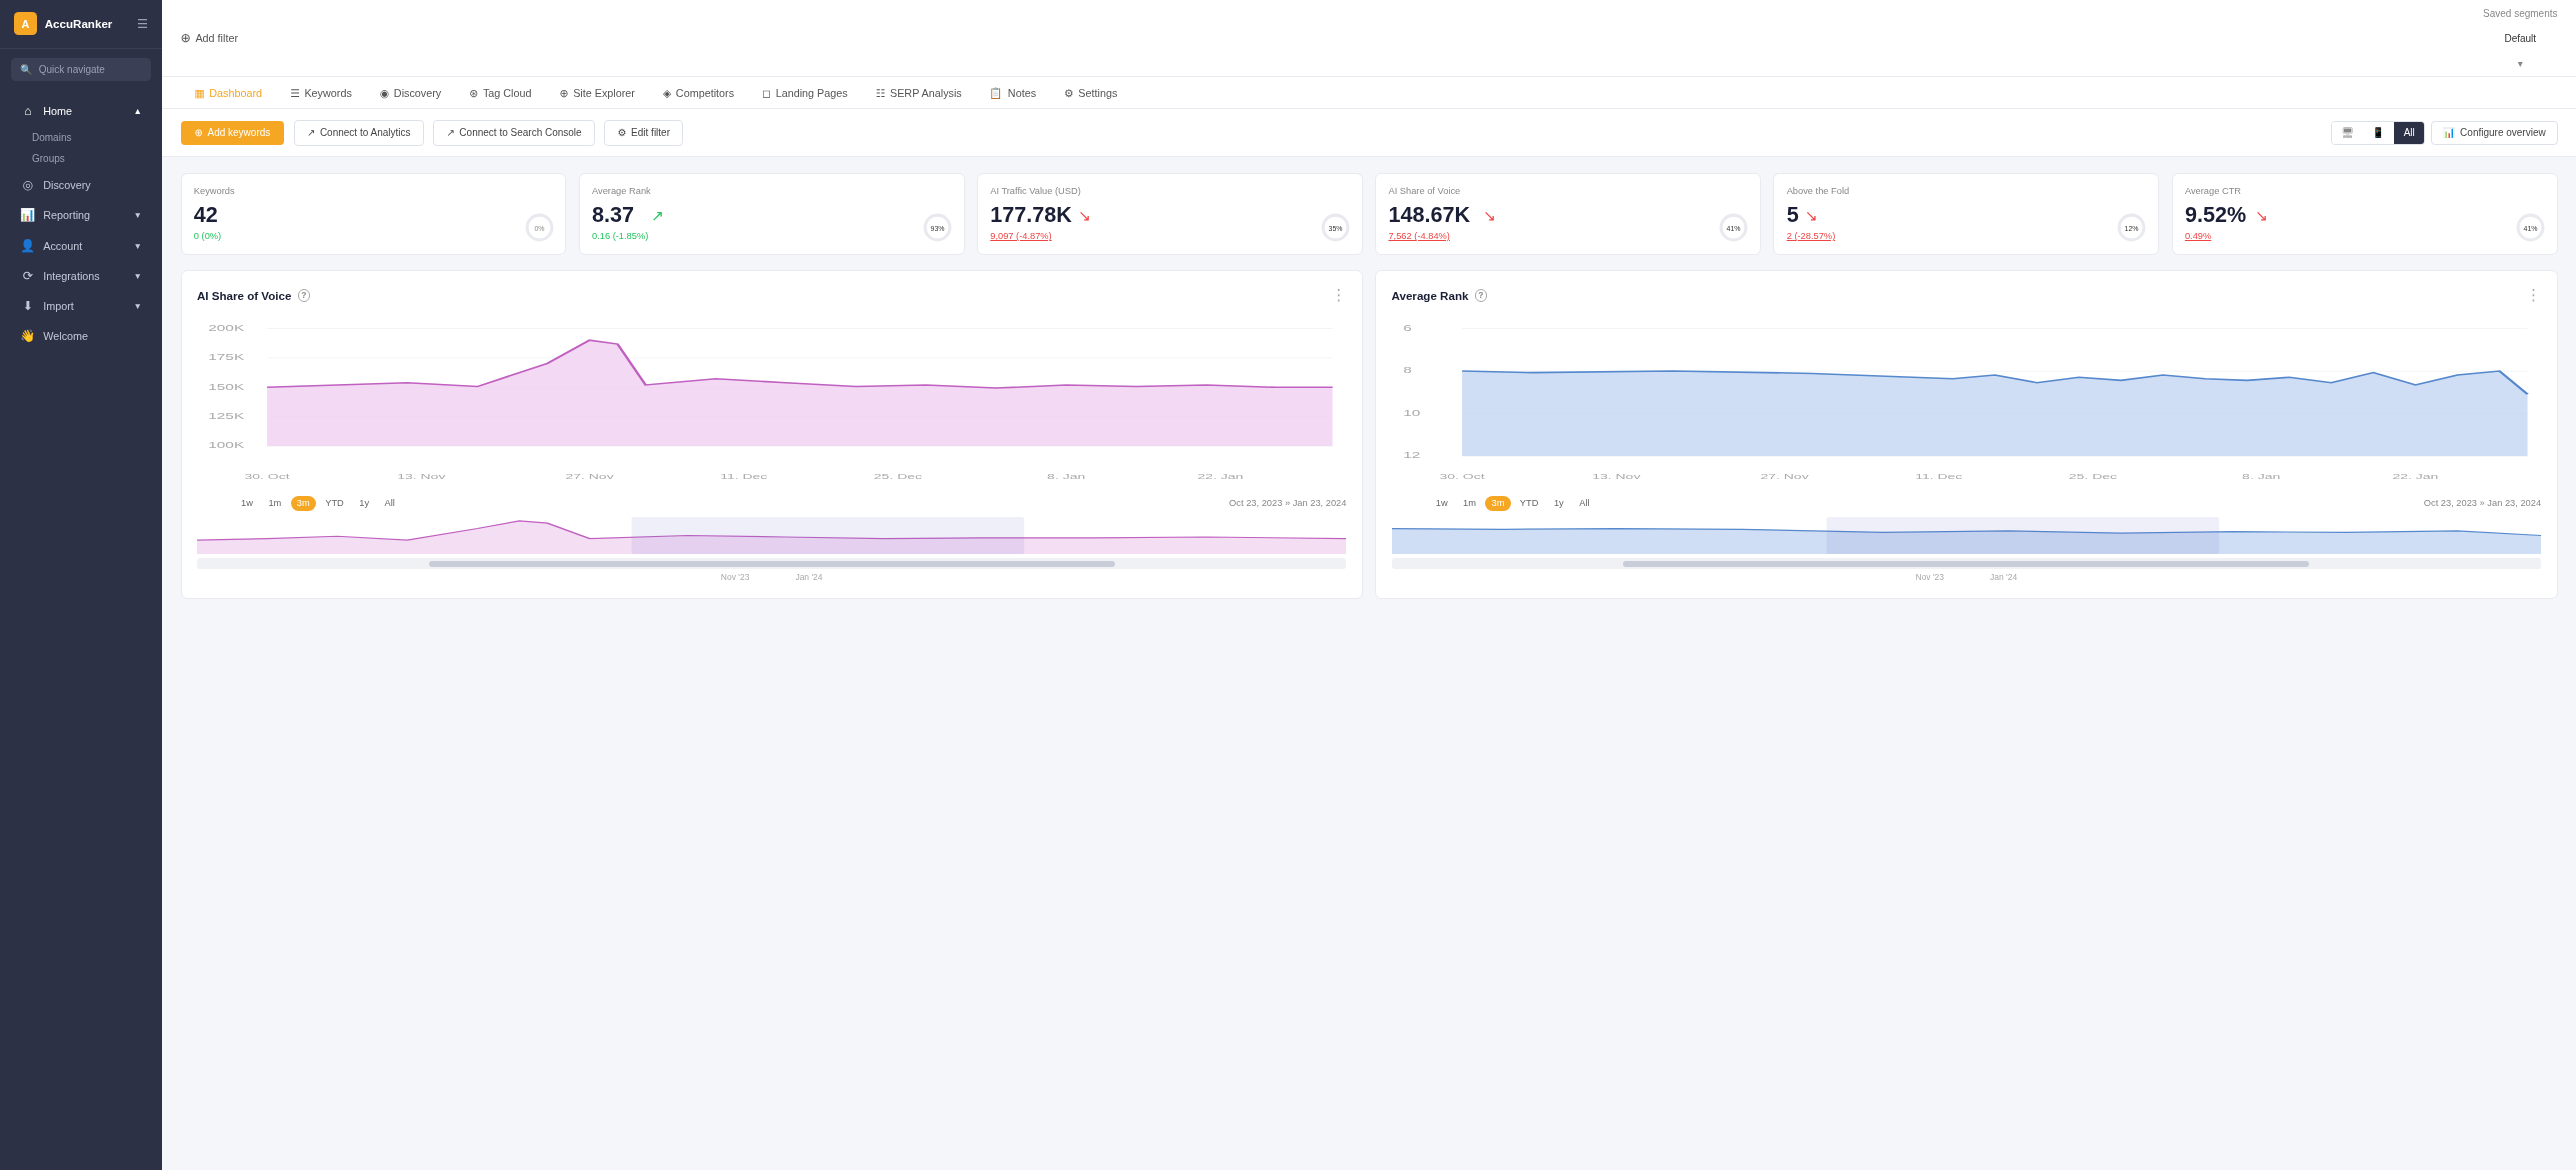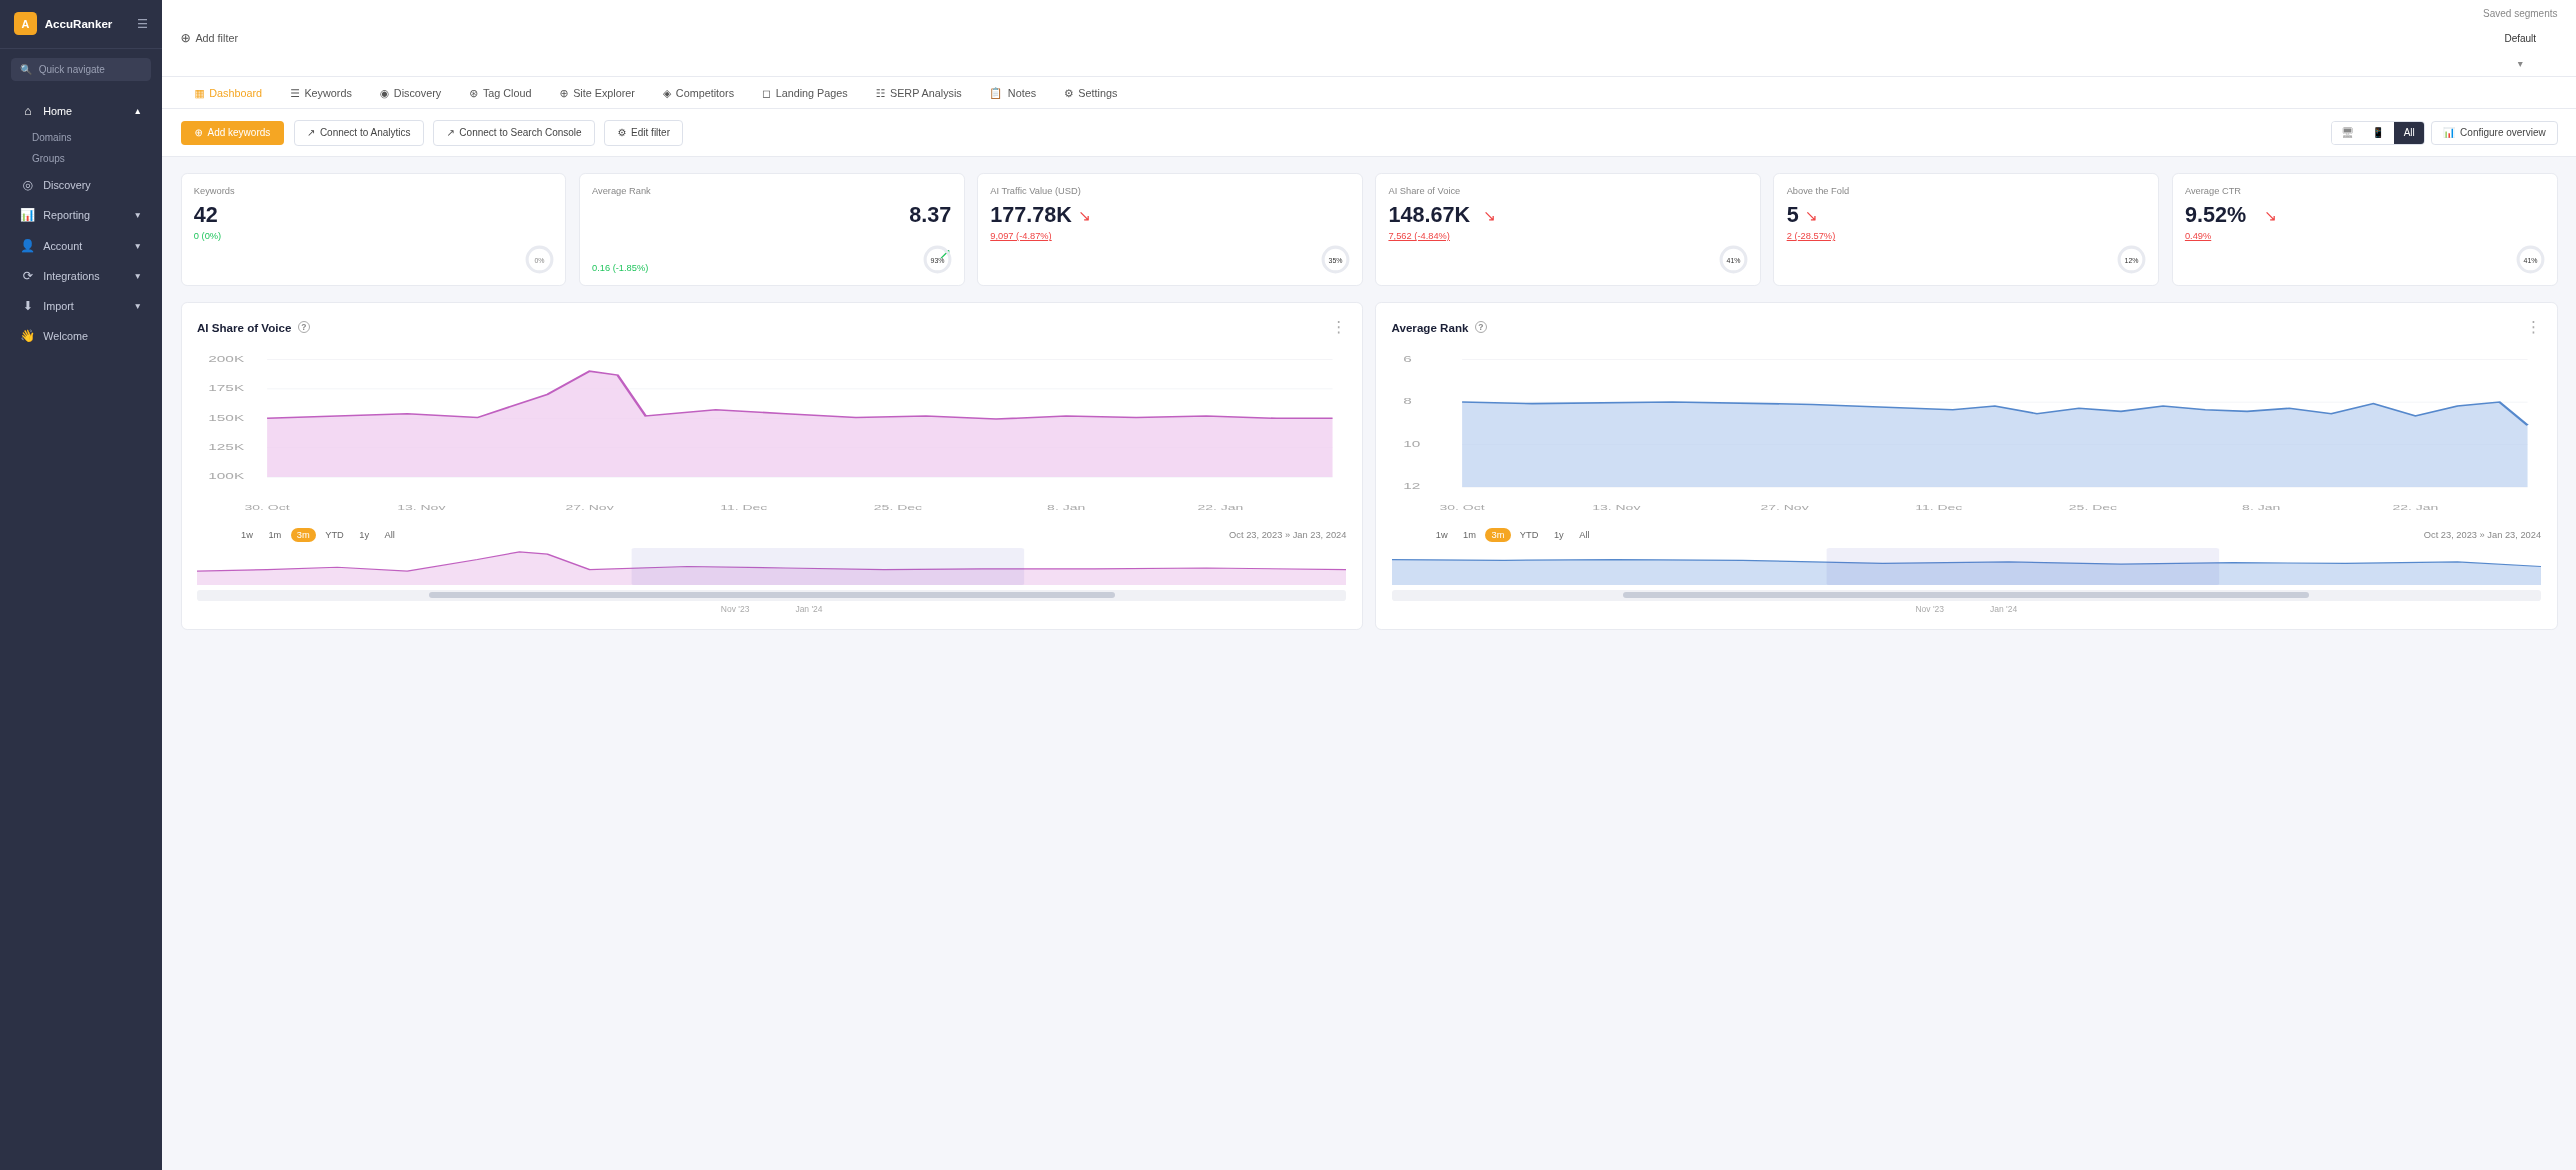--- a/index.html
+++ b/index.html
@@ -493,21 +493,21 @@
         <div class="kpi-value">42</div>
         <div class="kpi-change" style="color:#22c55e;">0 (0%)</div>
         <svg class="kpi-circle" viewBox="0 0 40 40">
           <circle cx="20" cy="20" r="16" fill="none" stroke="#e8eaf0" stroke-width="4"></circle>
           <text x="20" y="24" text-anchor="middle" font-size="9" fill="#888">0%</text>
         </svg>
       </div>
 
       <div class="kpi-card">
         <div class="kpi-label">Average Rank</div>
-        <div style="display:flex;align-items:flex-end;gap:9px;flex-direction:column;">
+        <div style="display:flex;align-items:flex-start;gap:17px;">
           <div class="kpi-value">8.37</div>
           <span style="color:#22c55e;font-size:15.4px;margin-top:4.6px;">↗</span>
         </div>
         <div class="kpi-change positive">0.16 (-1.85%)</div>
         <svg class="kpi-circle" viewBox="0 0 40 40">
           <circle cx="20" cy="20" r="16" fill="none" stroke="#e8eaf0" stroke-width="4"></circle>
           <circle cx="20" cy="20" r="16" fill="none" stroke="#2c3145" stroke-width="4" stroke-dasharray="93 7" class="circle-progress"></circle>
           <text x="20" y="24" text-anchor="middle" font-size="9" fill="#333">93%</text>
         </svg>
       </div>
@@ -549,21 +549,21 @@
         <div class="kpi-change negative">2 (-28.57%)</div>
         <svg class="kpi-circle" viewBox="0 0 40 40">
           <circle cx="20" cy="20" r="16" fill="none" stroke="#e8eaf0" stroke-width="4"></circle>
           <circle cx="20" cy="20" r="16" fill="none" stroke="#2c3145" stroke-width="4" stroke-dasharray="12 88" class="circle-progress"></circle>
           <text x="20" y="24" text-anchor="middle" font-size="9" fill="#333">12%</text>
         </svg>
       </div>
 
       <div class="kpi-card">
         <div class="kpi-label">Average CTR</div>
-        <div style="display:flex;align-items:flex-start;gap:18px;">
+        <div style="display:flex;align-items:flex-start;gap:9px;">
           <div class="kpi-value">9.52%</div>
           <span style="color:#ef4444;font-size:15.4px;margin-top:4.6px;">↘</span>
         </div>
         <div class="kpi-change negative">0.49%</div>
         <svg class="kpi-circle" viewBox="0 0 40 40">
           <circle cx="20" cy="20" r="16" fill="none" stroke="#e8eaf0" stroke-width="4"></circle>
           <circle cx="20" cy="20" r="16" fill="none" stroke="#2c3145" stroke-width="4" stroke-dasharray="41 59" class="circle-progress"></circle>
           <text x="20" y="24" text-anchor="middle" font-size="9" fill="#333">41%</text>
         </svg>
       </div>

